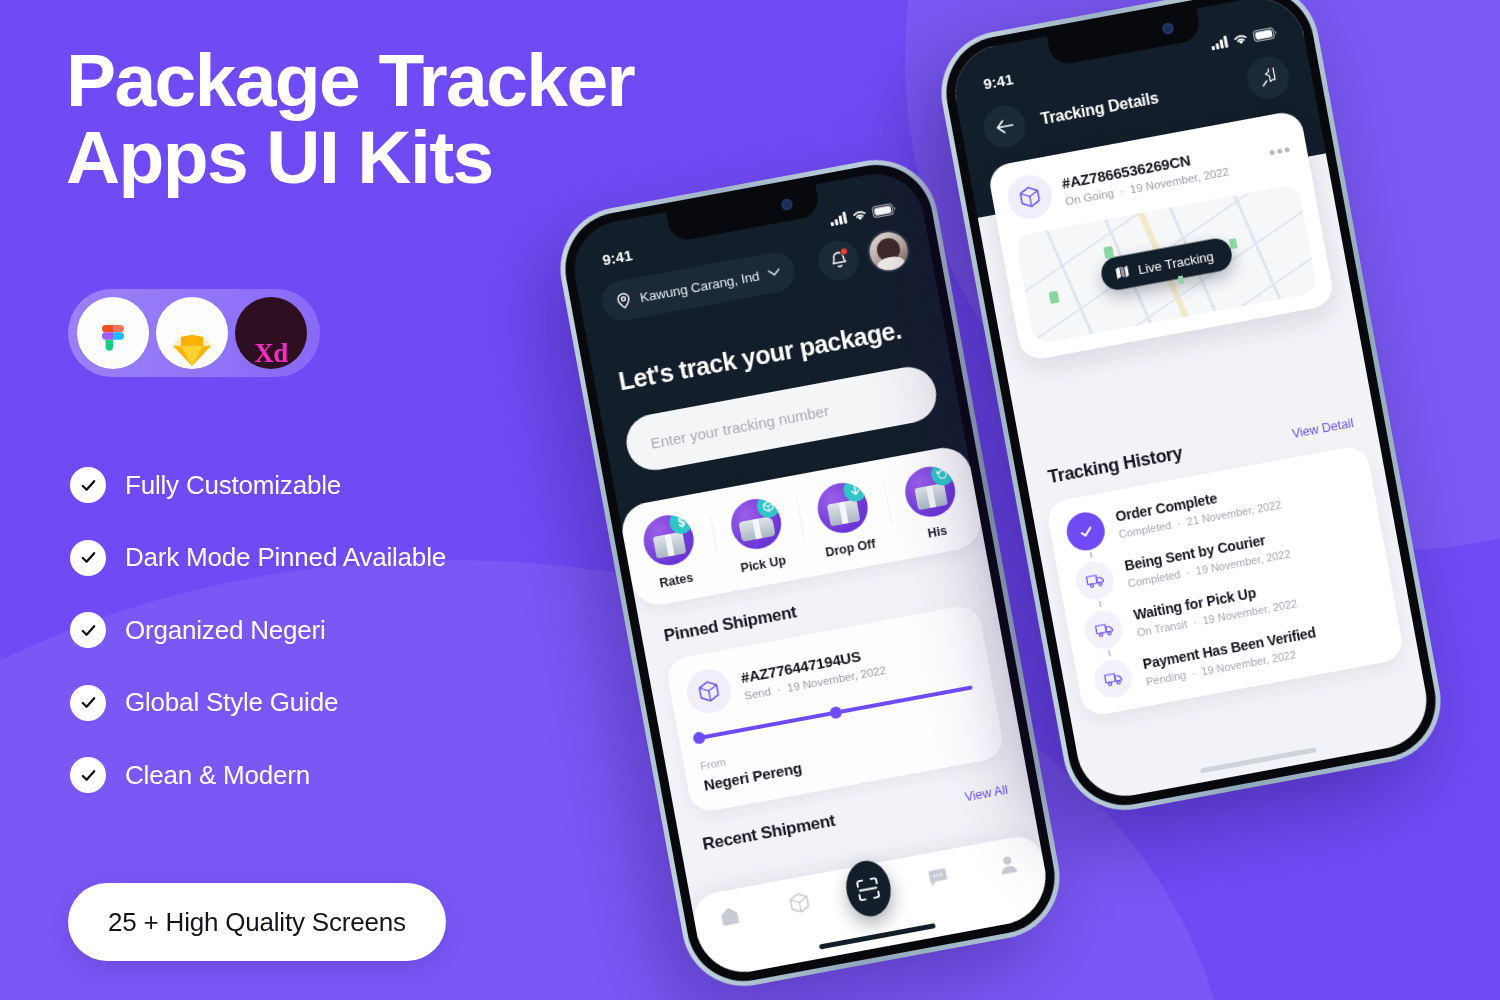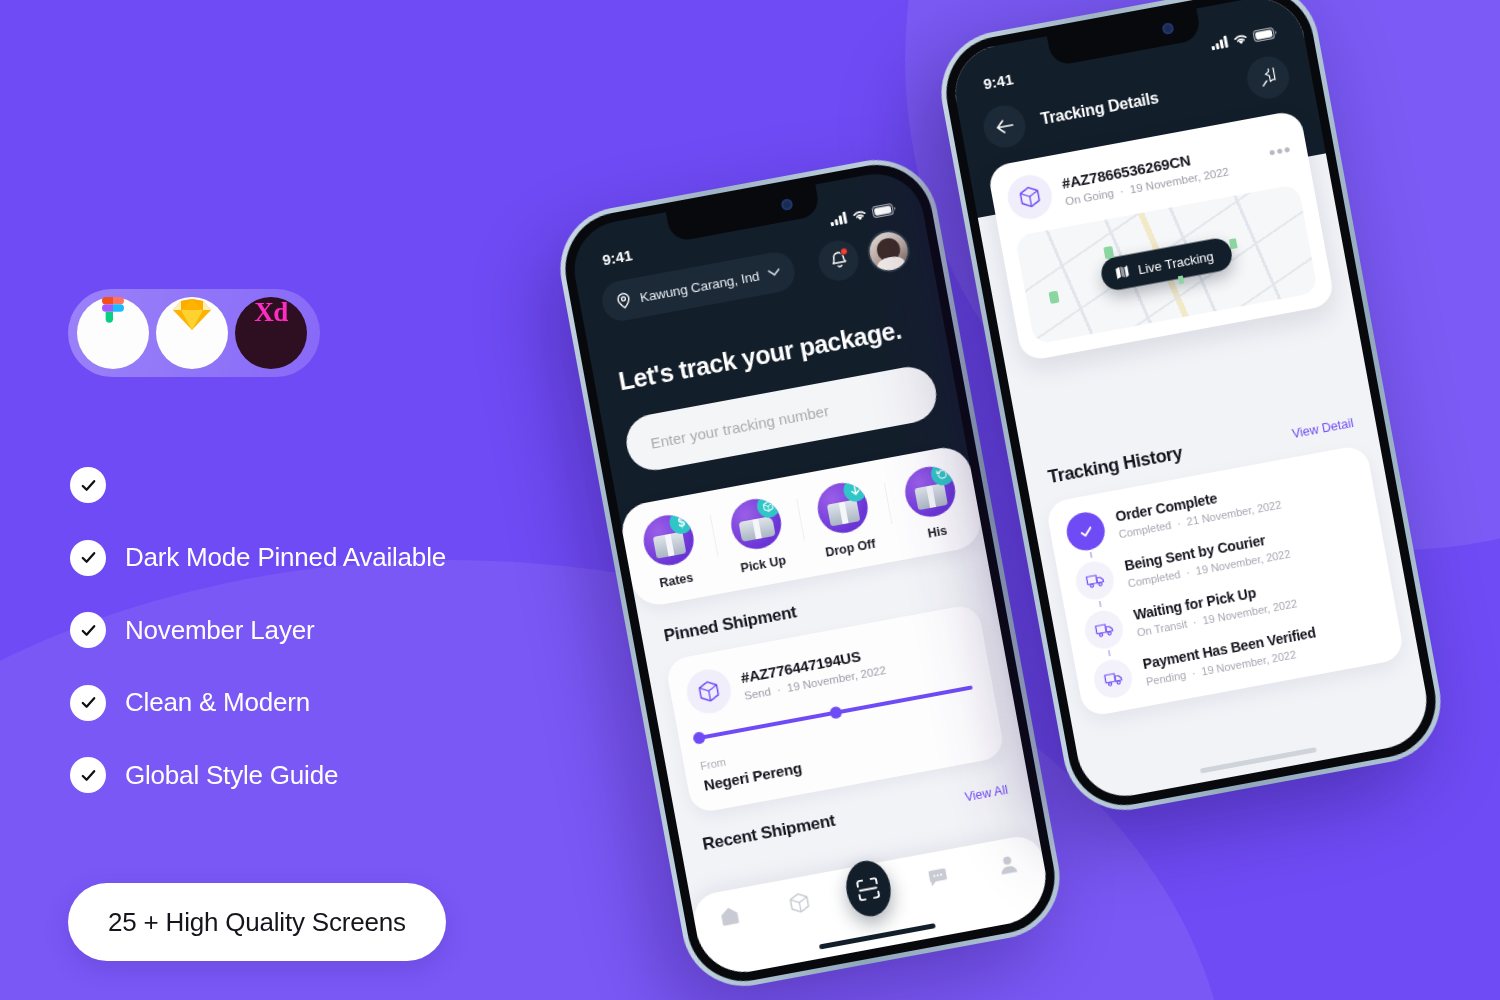--- a/index.html
+++ b/index.html
@@ -63,21 +63,21 @@
     background: linear-gradient(100deg, rgba(255,255,255,.30), rgba(255,255,255,.17));
     display: flex;
     align-items: center;
     gap: 7px;
     padding: 0 9px;
     z-index: 6;
   }
   .tool {
     width: 72px; height: 72px;
     border-radius: 50%;
-    display: flex; align-items: flex-start; justify-content: center;
+    display: flex; align-items: flex-end; justify-content: center;
     flex: 0 0 auto;
   }
   .tool.light { background: #fdfdfd; }
   .tool.xd    { background: #2e0e21; }
   .xd-text {
     color: #ff2bc2;
     font-size: 27px;
     font-weight: bold;
     letter-spacing: -.6px;
     font-family: "Liberation Serif", serif;
@@ -495,20 +495,26 @@
   .tl-body { padding-top: 2px; }
 </style>
 </head>
 <body>
 
 <div id="stage">
 
   <div class="bg-arc-top"></div>
   <div class="bg-arc-bottom"></div>
 
+  <div class="copy">
+    <div class="headline">
+      <span class="l1">Package Tracker</span>
+      <span class="l2">Apps UI Kits</span>
+    </div>
+  </div>
 
   <div class="tools">
     <div class="tool light">
       <svg width="30" height="44" viewBox="0 0 24 36">
         <path d="M6 0h6v6H6a3 3 0 010-6z" fill="#F24E1E"></path>
         <path d="M12 0h6a3 3 0 010 6h-6V0z" fill="#FF7262"></path>
         <path d="M12 6h6a3 3 0 010 6h-6V6z" fill="#1ABCFE"></path>
         <path d="M6 6h6v6H6a3 3 0 010-6z" fill="#A259FF"></path>
         <path d="M6 12h6v6a3 3 0 11-6 0v-6z" fill="#0ACF83"></path>
       </svg>
@@ -526,52 +532,53 @@
     </div>
   </div>
 
   <div class="features">
     <div class="feature">
       <span class="check">
         <svg width="19" height="19" viewBox="0 0 20 20">
             <path d="M4 10.5l4 4 8-9" stroke="#111" stroke-width="2.4" fill="none" stroke-linecap="round" stroke-linejoin="round"></path>
           </svg>
       </span>
+      <span class="feature-label">Fully Customizable</span>
     </div>
     <div class="feature">
       <span class="check">
         <svg width="19" height="19" viewBox="0 0 20 20">
             <path d="M4 10.5l4 4 8-9" stroke="#111" stroke-width="2.4" fill="none" stroke-linecap="round" stroke-linejoin="round"></path>
           </svg>
       </span>
       <span class="feature-label">Dark Mode Pinned Available</span>
     </div>
     <div class="feature">
       <span class="check">
         <svg width="19" height="19" viewBox="0 0 20 20">
             <path d="M4 10.5l4 4 8-9" stroke="#111" stroke-width="2.4" fill="none" stroke-linecap="round" stroke-linejoin="round"></path>
           </svg>
       </span>
-      <span class="feature-label">November Layer</span>
+      <span class="feature-label">Organized Negeri</span>
+    </div>
+    <div class="feature">
+      <span class="check">
+        <svg width="19" height="19" viewBox="0 0 20 20">
+            <path d="M4 10.5l4 4 8-9" stroke="#111" stroke-width="2.4" fill="none" stroke-linecap="round" stroke-linejoin="round"></path>
+          </svg>
+      </span>
+      <span class="feature-label">Global Style Guide</span>
     </div>
     <div class="feature">
       <span class="check">
         <svg width="19" height="19" viewBox="0 0 20 20">
             <path d="M4 10.5l4 4 8-9" stroke="#111" stroke-width="2.4" fill="none" stroke-linecap="round" stroke-linejoin="round"></path>
           </svg>
       </span>
       <span class="feature-label">Clean &amp; Modern</span>
-    </div>
-    <div class="feature">
-      <span class="check">
-        <svg width="19" height="19" viewBox="0 0 20 20">
-            <path d="M4 10.5l4 4 8-9" stroke="#111" stroke-width="2.4" fill="none" stroke-linecap="round" stroke-linejoin="round"></path>
-          </svg>
-      </span>
-      <span class="feature-label">Global Style Guide</span>
     </div>
   </div>
 
   <div class="screens-pill">
     <span>25 + High Quality Screens</span>
   </div>
 
   <div class="phone" id="phone-home">
     <div class="frame">
       <div class="bezel">

